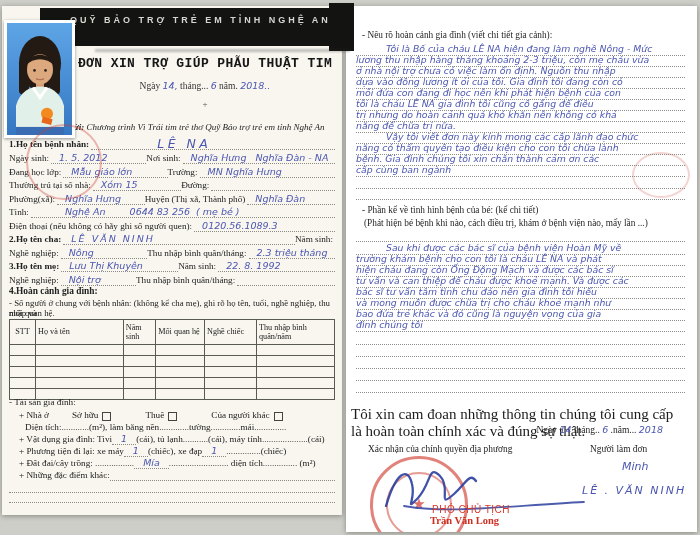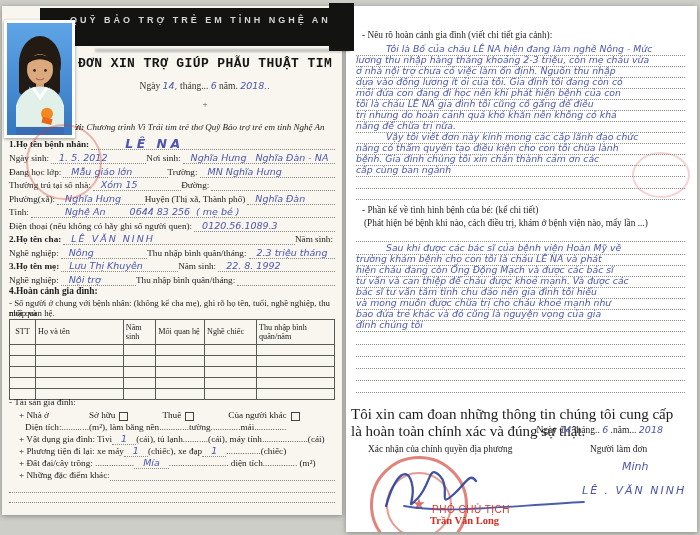--- a/index.html
+++ b/index.html
@@ -22,21 +22,21 @@
 
   .title{position:absolute;left:70px;right:4px;top:50px;text-align:center;font-weight:bold;
          font-size:13px;color:#161616;letter-spacing:.4px;font-family:Liberation Mono, monospace;}
   .dateline{position:absolute;left:70px;right:4px;top:74px;text-align:center;font-size:9.5px;color:#333;}
   .plus{position:absolute;left:70px;right:4px;top:93px;text-align:center;font-size:9px;color:#555;}
   .kg{position:absolute;left:46px;right:5px;top:116px;font-size:9px;white-space:nowrap;overflow:hidden;}
   .kg .kgl{font-weight:bold;font-style:italic;}
   .kg .kgv{font-style:italic;color:#1d1d1d;}
 
   .hw{font-family:"DejaVu Sans",sans-serif;font-style:italic;color:#4a55b0;font-size:9.5px;white-space:pre;}
-  .hw-big{font-size:12.5px;font-weight:bold;letter-spacing:3.5px;}
+  .hw-big{font-size:12.5px;font-weight:normal;letter-spacing:3.5px;margin-left:32px;}
   .hw-name{letter-spacing:2px;}
 
   .frow{position:absolute;left:7px;right:7px;height:13px;display:flex;align-items:flex-end;
         font-size:9.2px;color:#222;white-space:nowrap;line-height:11px;}
   .frow .lbl{flex:none;padding-right:2px;background:#f8f6ef;}
   .frow .b{font-weight:bold;}
   .fill{flex:1;border-bottom:1px dotted #8b8b85;position:relative;height:12px;min-width:10px;}
   .fill .hw{position:absolute;left:8px;bottom:0;}
   .fill .cent{left:34px;}
 
@@ -46,21 +46,21 @@
   table.ftable{position:absolute;left:7px;top:313px;width:326px;border-collapse:collapse;table-layout:fixed;}
   .ftable th,.ftable td{border:1px solid #5a5a55;font-weight:normal;font-size:8.2px;color:#222;
         padding:1px 2px;text-align:left;vertical-align:middle;overflow:hidden;}
   .ftable th{height:22px;line-height:1.1;}
   .ftable td{height:8px;}
 
   .arow{position:absolute;left:7px;right:7px;height:12px;display:flex;align-items:flex-end;
         font-size:9.2px;white-space:pre;line-height:11px;}
   .hwseg{border-bottom:1px dotted #8b8b85;padding:0 9px;}
   .cbx{display:inline-block;width:7px;height:7px;border:1px solid #444;margin-left:4px;background:#f8f6ef;}
-  .gap1{margin-left:40px;} .gap2{margin-left:34px;}
+  .gap1{margin-left:23px;} .gap2{margin-left:34px;}
   .dotfill{position:absolute;left:7px;right:7px;height:11px;border-bottom:1px dotted #8b8b85;}
 
   .stamp-frag{position:absolute;left:24px;top:118px;width:72px;height:72px;border:2px solid rgba(205,60,50,.36);
         border-radius:50%;z-index:4;}
   .stamp-frag2{position:absolute;left:286px;top:146px;width:54px;height:42px;border:2px solid rgba(205,60,50,.22);
         border-radius:50%;}
 
   
   .q{position:absolute;left:16px;right:10px;font-size:9.3px;color:#1f1f1f;}
   .hline{position:absolute;left:10px;right:12px;height:11px;border-bottom:1px dotted #8d8d87;line-height:10px;}

